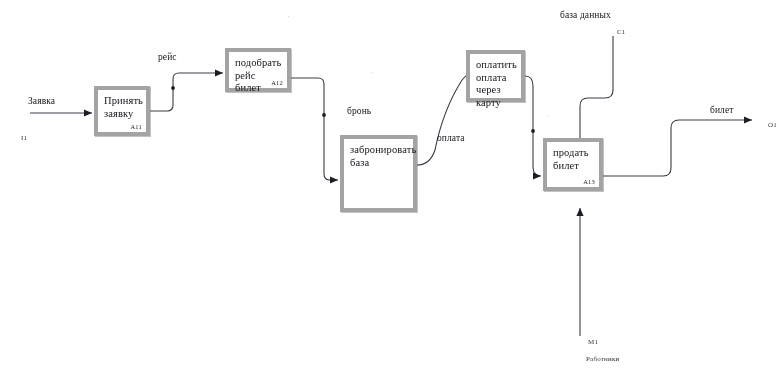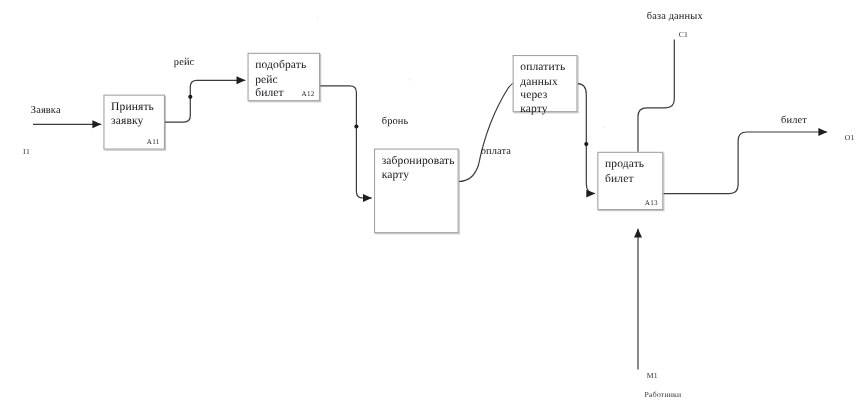--- a/index.html
+++ b/index.html
@@ -18,21 +18,21 @@
   svg.wires {
     position: absolute;
     left: 0;
     top: 0;
     width: 779px;
     height: 368px;
     pointer-events: none;
   }
   .box {
     position: absolute;
-    border: 1px solid #a3a3a3;
+    border: 4px solid #a3a3a3;
     background: #ffffff;
     box-sizing: border-box;
     box-shadow: 1px 1px 0 rgba(80,80,90,0.35);
   }
   .box .title {
     position: absolute;
     left: 6px;
     top: 5px;
     right: 4px;
     font-size: 10.5px;
@@ -107,40 +107,40 @@
         <div class="code">A11</div>
       </div>
       <div class="box" style="left: 225px; top: 48px; width: 66px; height: 44px;">
         <div class="title" style="white-space: pre-line;">подобрать
 рейс
 билет</div>
         <div class="code">A12</div>
       </div>
       <div class="box" style="left: 340px; top: 135px; width: 77px; height: 77px;">
         <div class="title" style="white-space: pre-line;">забронировать
-карту</div>
+база</div>
       </div>
       <div class="box" style="left: 466px; top: 50px; width: 59px; height: 52px;">
         <div class="title" style="white-space: pre-line;">оплатить
-данных через
+оплата через
 карту</div>
       </div>
       <div class="box" style="left: 543px; top: 138px; width: 60px; height: 53px;">
         <div class="title" style="white-space: pre-line;">продать
 билет</div>
         <div class="code">A13</div>
       </div>
     </div>
   <div id="label-layer">
       <div class="lbl" style="left: 28px; top: 96px;">Заявка</div>
       <div class="lbl tiny" style="left: 8px; top: 110px; margin-top: 24px;">I1</div>
       <div class="lbl" style="left: 158px; top: 52px;">рейс</div>
       <div class="lbl" style="left: 347px; top: 106px; text-align: center;">бронь</div>
       <div class="lbl" style="left: 437px; top: 133px;">оплата</div>
-      <div class="lbl" style="left: 588px; top: 10px;">база данных</div>
+      <div class="lbl" style="left: 560px; top: 10px;">база данных</div>
       <div class="lbl tiny" style="left: 604px; top: 28px;">C1</div>
       <div class="lbl tiny" style="left: 575px; top: 338px;">M1</div>
       <div class="lbl tiny" style="left: 573px; top: 355px;">Работники</div>
       <div class="lbl" style="left: 710px; top: 105px;">билет</div>
       <div class="lbl tiny" style="left: 755px; top: 121px;">O1</div>
     </div>
 
   <div class="speck" style="left:288px;top:16px;"></div>
   <div class="speck" style="left:372px;top:72px;"></div>
   <div class="speck" style="left:548px;top:115px;"></div>

